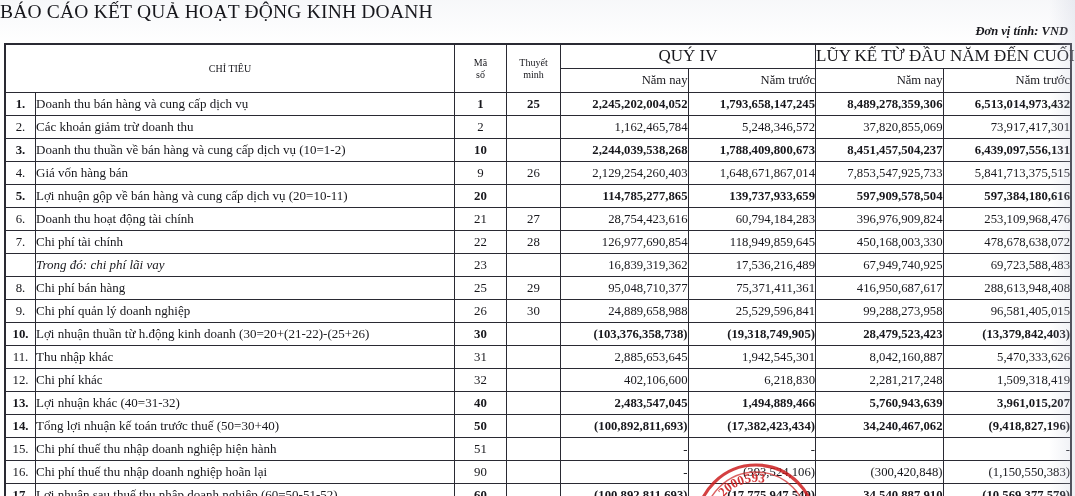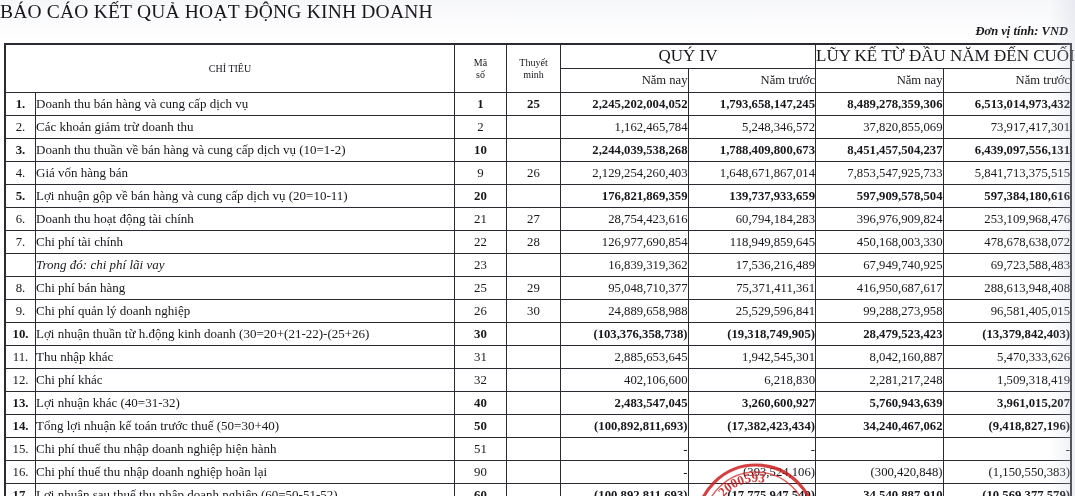--- a/index.html
+++ b/index.html
@@ -244,21 +244,21 @@
           <td class="val">2,129,254,260,403</td>
           <td class="val">1,648,671,867,014</td>
           <td class="val">7,853,547,925,733</td>
           <td class="val">5,841,713,375,515</td>
         </tr>
         <tr class="row">
           <td class="idx b">5.</td>
           <td class="name b">Lợi nhuận gộp về bán hàng và cung cấp dịch vụ (20=10-11)</td>
           <td class="ma b">20</td>
           <td class="tm b"></td>
-          <td class="val b">176,821,869,359</td>
+          <td class="val b">114,785,277,865</td>
           <td class="val b">139,737,933,659</td>
           <td class="val b">597,909,578,504</td>
           <td class="val b">597,384,180,616</td>
         </tr>
         <tr class="row">
           <td class="idx">6.</td>
           <td class="name">Doanh thu hoạt động tài chính</td>
           <td class="ma">21</td>
           <td class="tm">27</td>
           <td class="val">28,754,423,616</td>
@@ -335,21 +335,21 @@
           <td class="val">6,218,830</td>
           <td class="val">2,281,217,248</td>
           <td class="val">1,509,318,419</td>
         </tr>
         <tr class="row">
           <td class="idx b">13.</td>
           <td class="name b">Lợi nhuận khác (40=31-32)</td>
           <td class="ma b">40</td>
           <td class="tm b"></td>
           <td class="val b">2,483,547,045</td>
-          <td class="val b">3,260,600,927</td>
+          <td class="val b">1,494,889,466</td>
           <td class="val b">5,760,943,639</td>
           <td class="val b">3,961,015,207</td>
         </tr>
         <tr class="row">
           <td class="idx b">14.</td>
           <td class="name b">Tổng lợi nhuận kế toán trước thuế (50=30+40)</td>
           <td class="ma b">50</td>
           <td class="tm b"></td>
           <td class="val b">(100,892,811,693)</td>
           <td class="val b">(17,382,423,434)</td>

